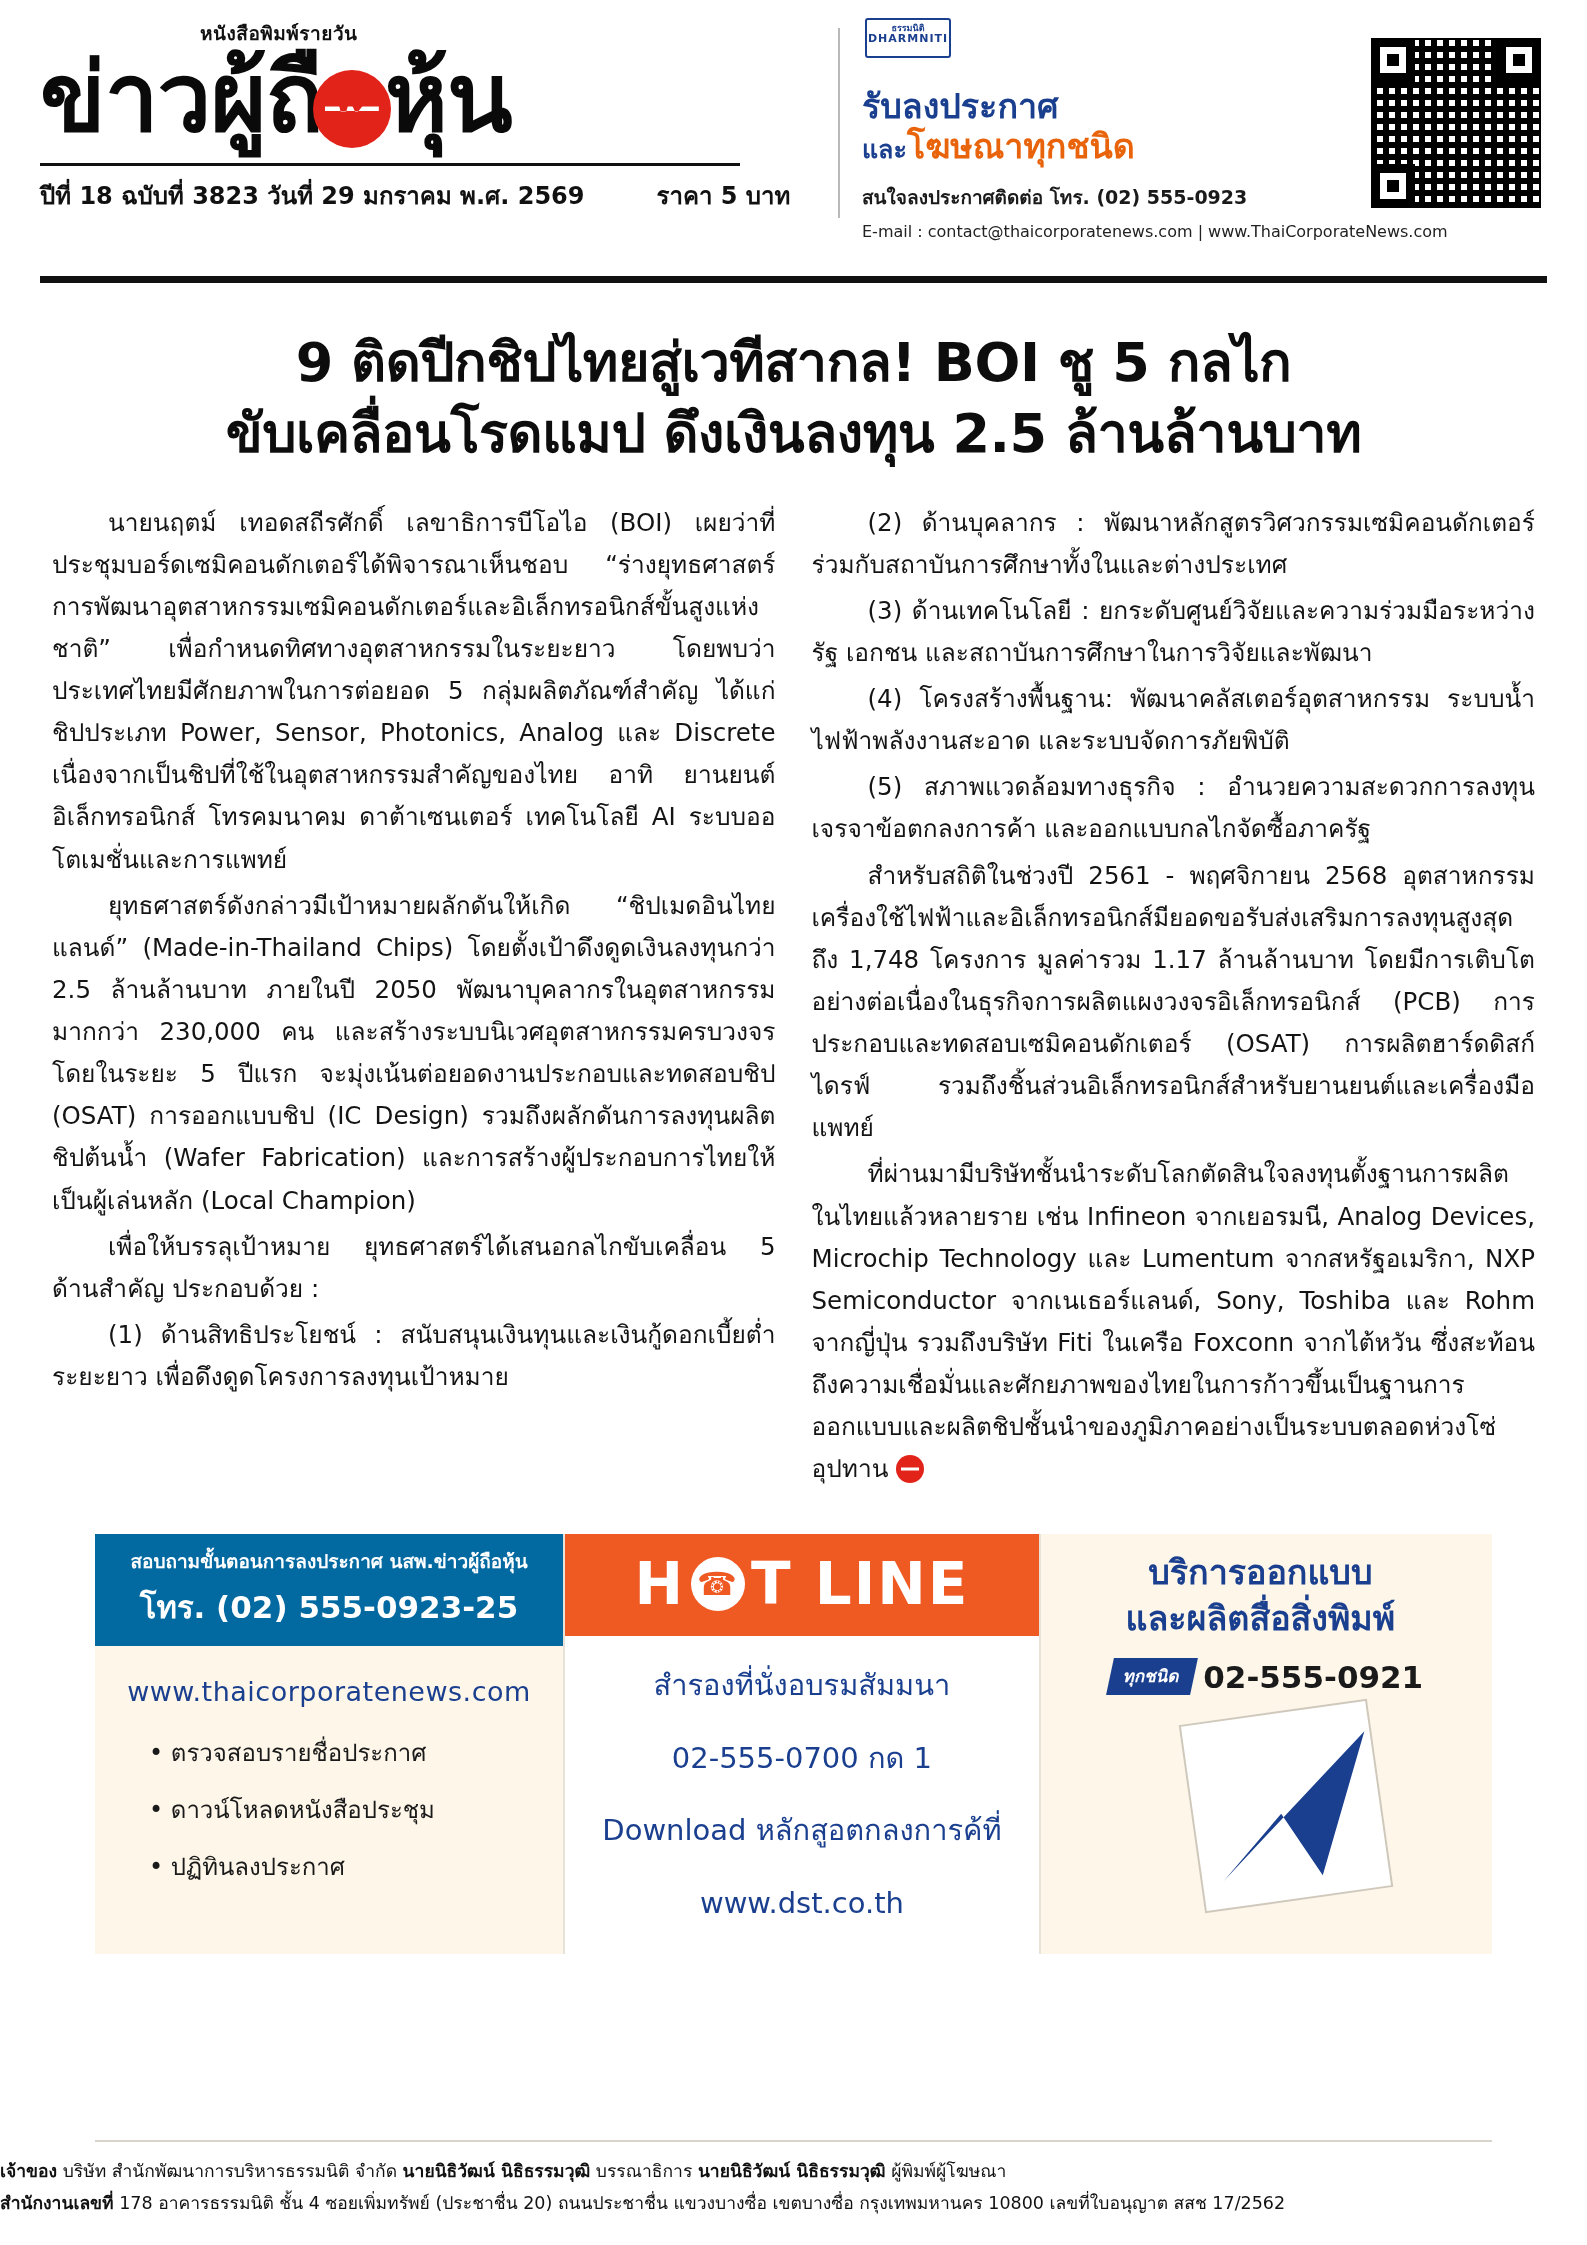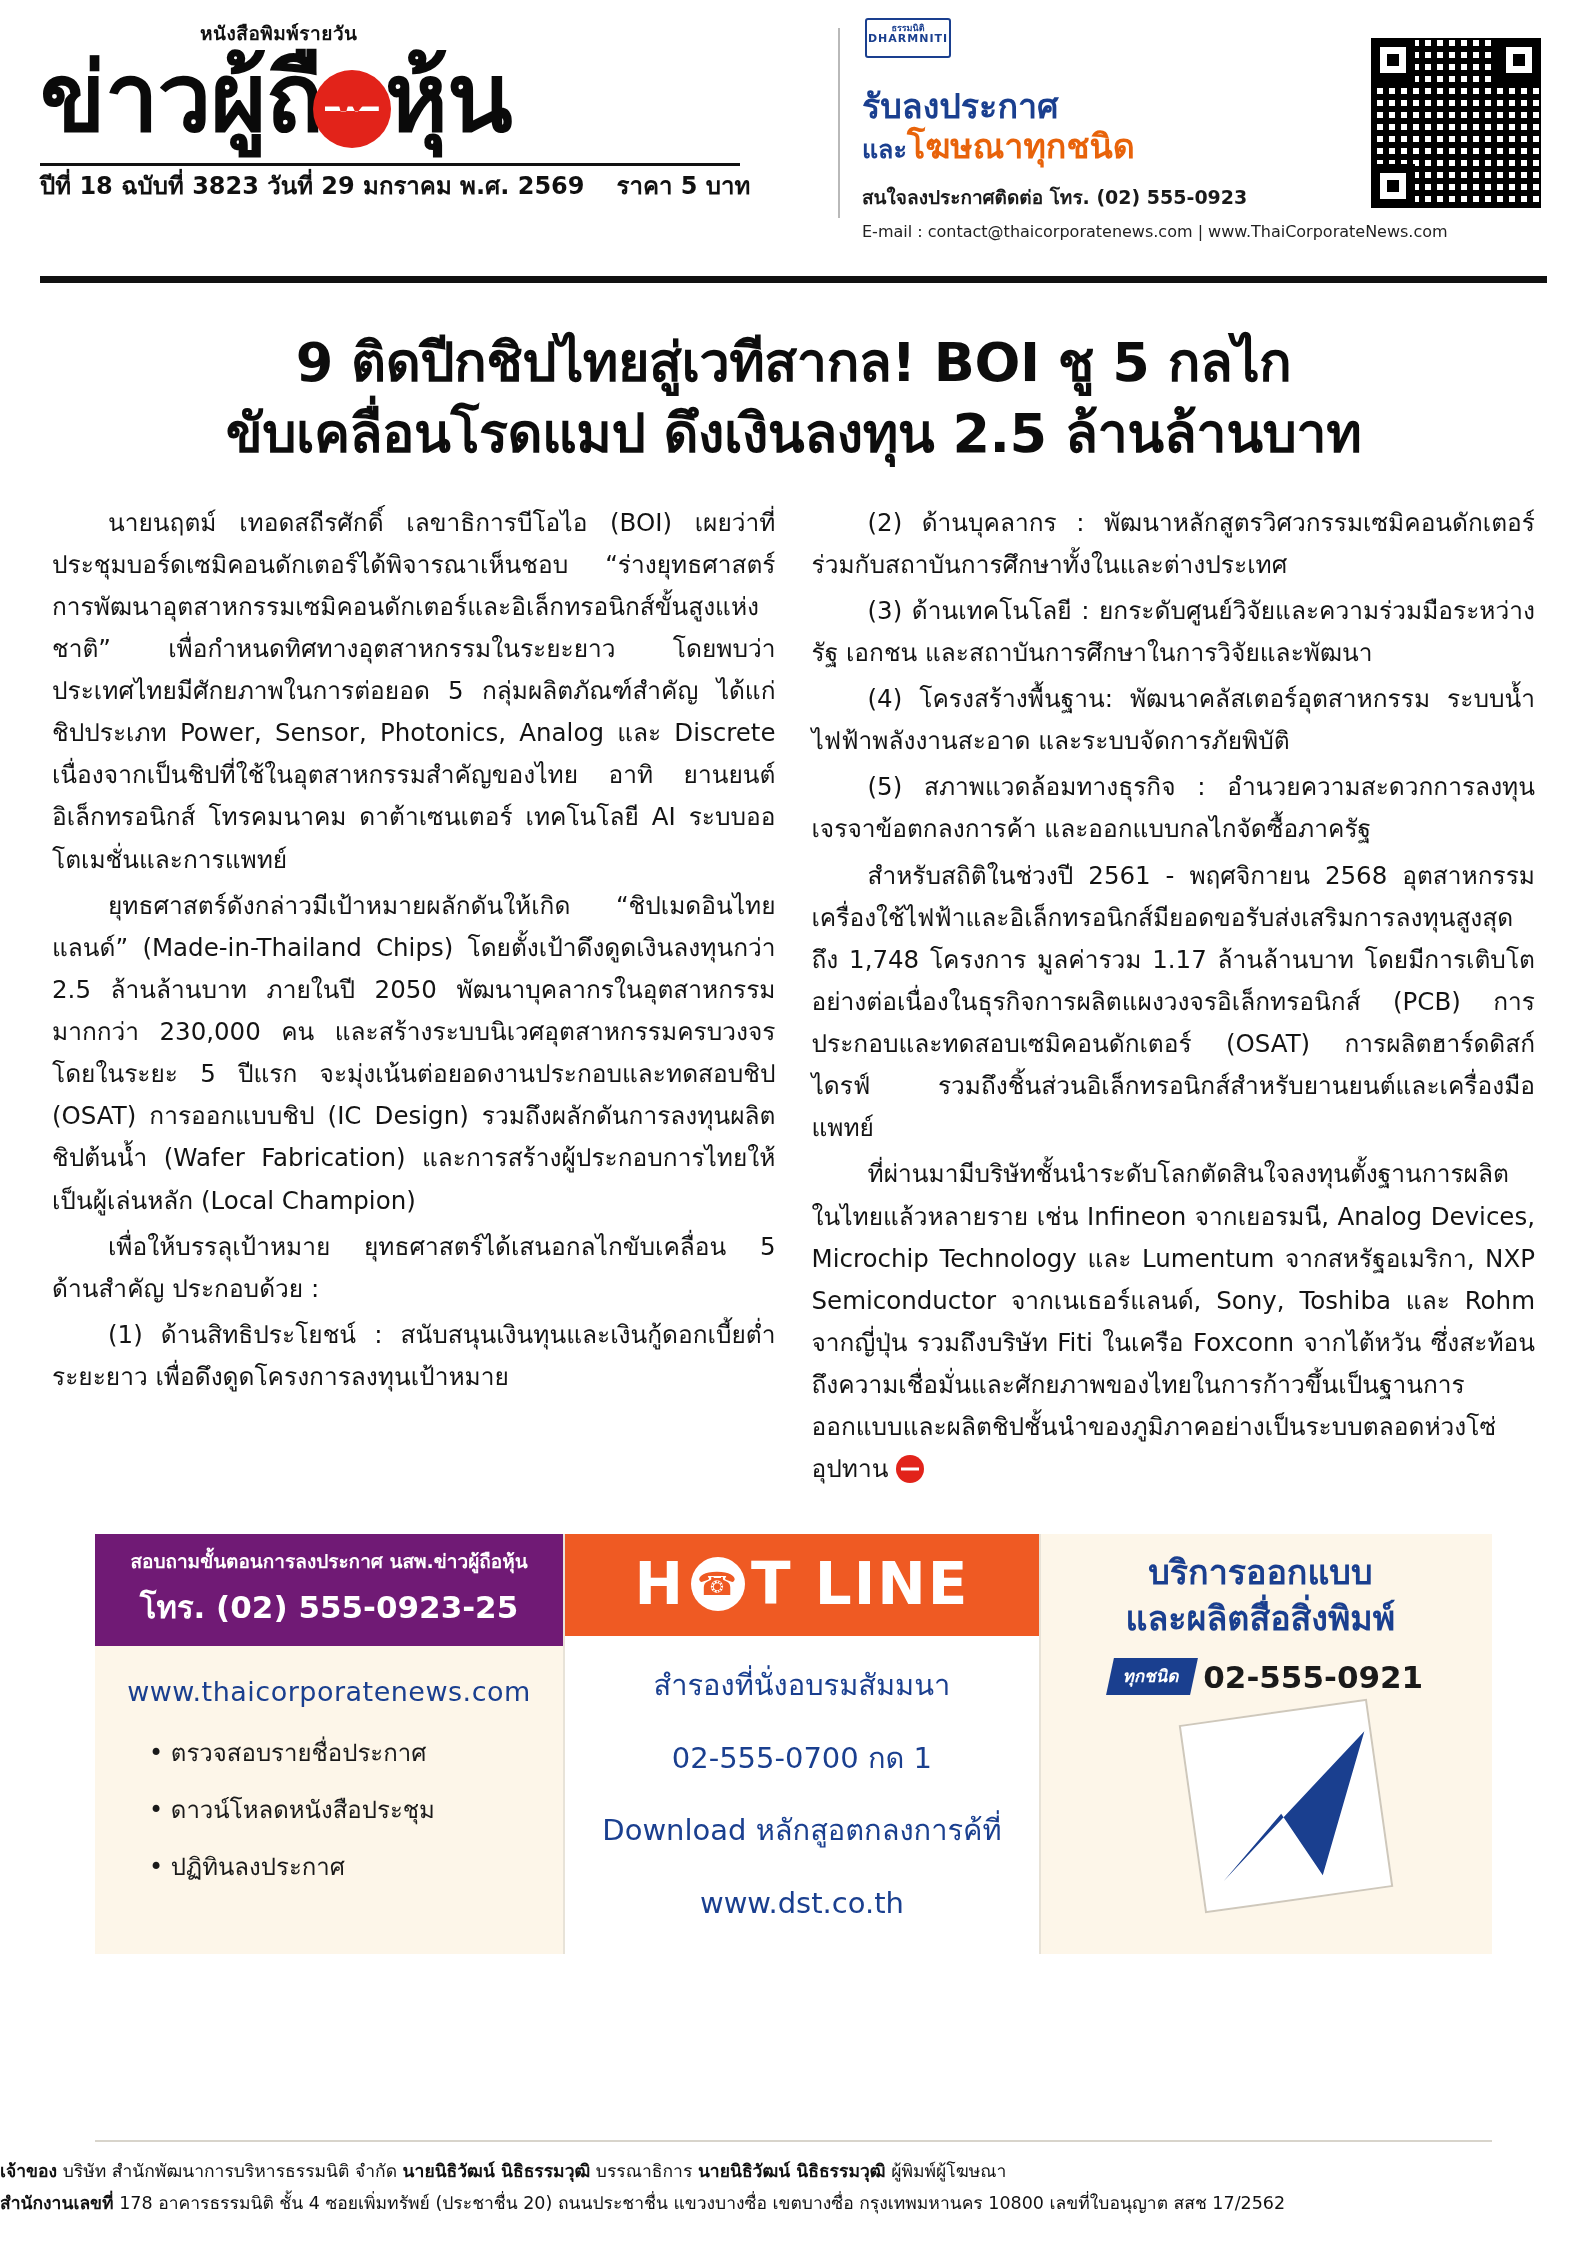--- a/index.html
+++ b/index.html
@@ -76,22 +76,23 @@
   .logo-underline {
     width: 700px;
     height: 3px;
     background: #111;
     margin-top: 6px;
   }
   .issue-line {
     font-size: 24px;
     font-weight: 700;
     color: #111;
-    display: flex;
-    gap: 32px;
+    margin-top: 10px;
+    display: flex;
+    gap: 72px;
     align-items: baseline;
   }
 
   .mast-divider {
     position: absolute;
     left: 838px;
     top: 28px;
     width: 2px;
     height: 190px;
     background: #b9b9b9;
@@ -235,21 +236,21 @@
   .ads {
     display: flex;
     gap: 0;
     margin: 40px 95px 0 95px;
     height: 420px;
   }
   .ad-box { position: relative; }
 
   .ad1 { width: 500px; background: #fdf6e9; }
   .ad1 .bar {
-    background: #701a75;
+    background: #0369a1;
     color: #fff;
     text-align: center;
     padding: 12px 6px 14px 6px;
   }
   .ad1 .bar .t1 { font-size: 19px; font-weight: 700; }
   .ad1 .bar .t2 { font-size: 31px; font-weight: 800; margin-top: 6px; }
   .ad1 .url {
     text-align: center;
     font-size: 27px;
     color: #1a3f8f;

